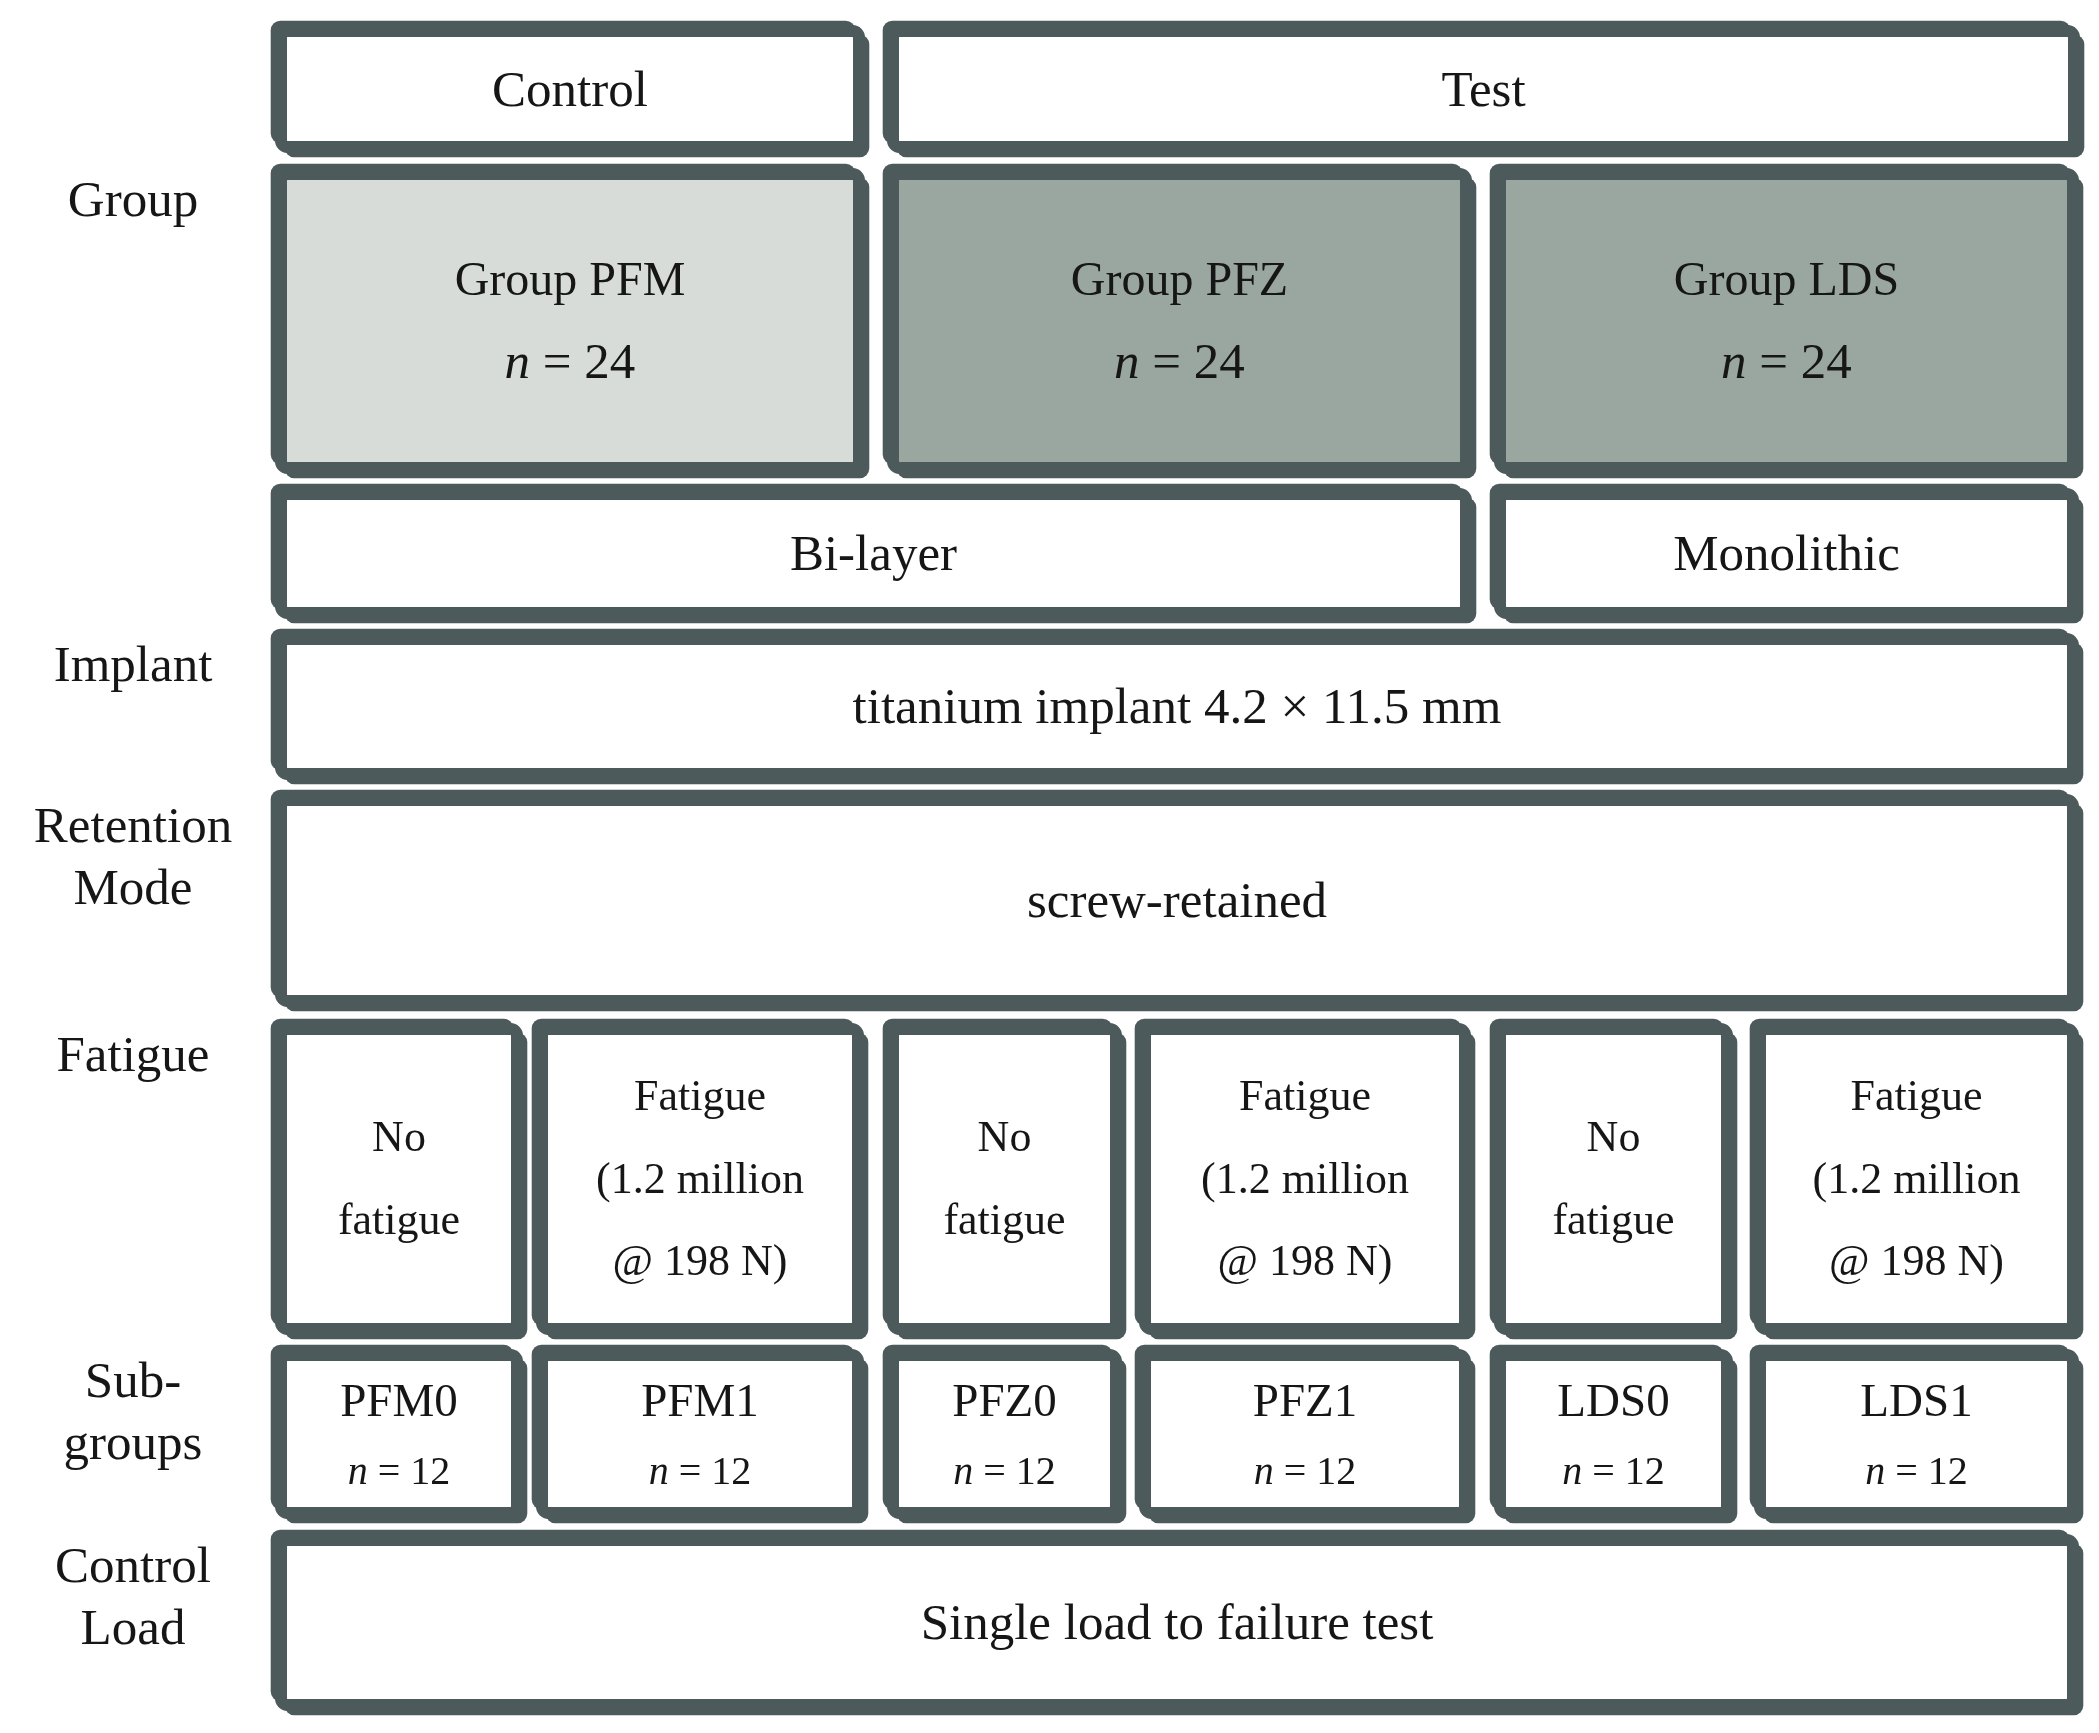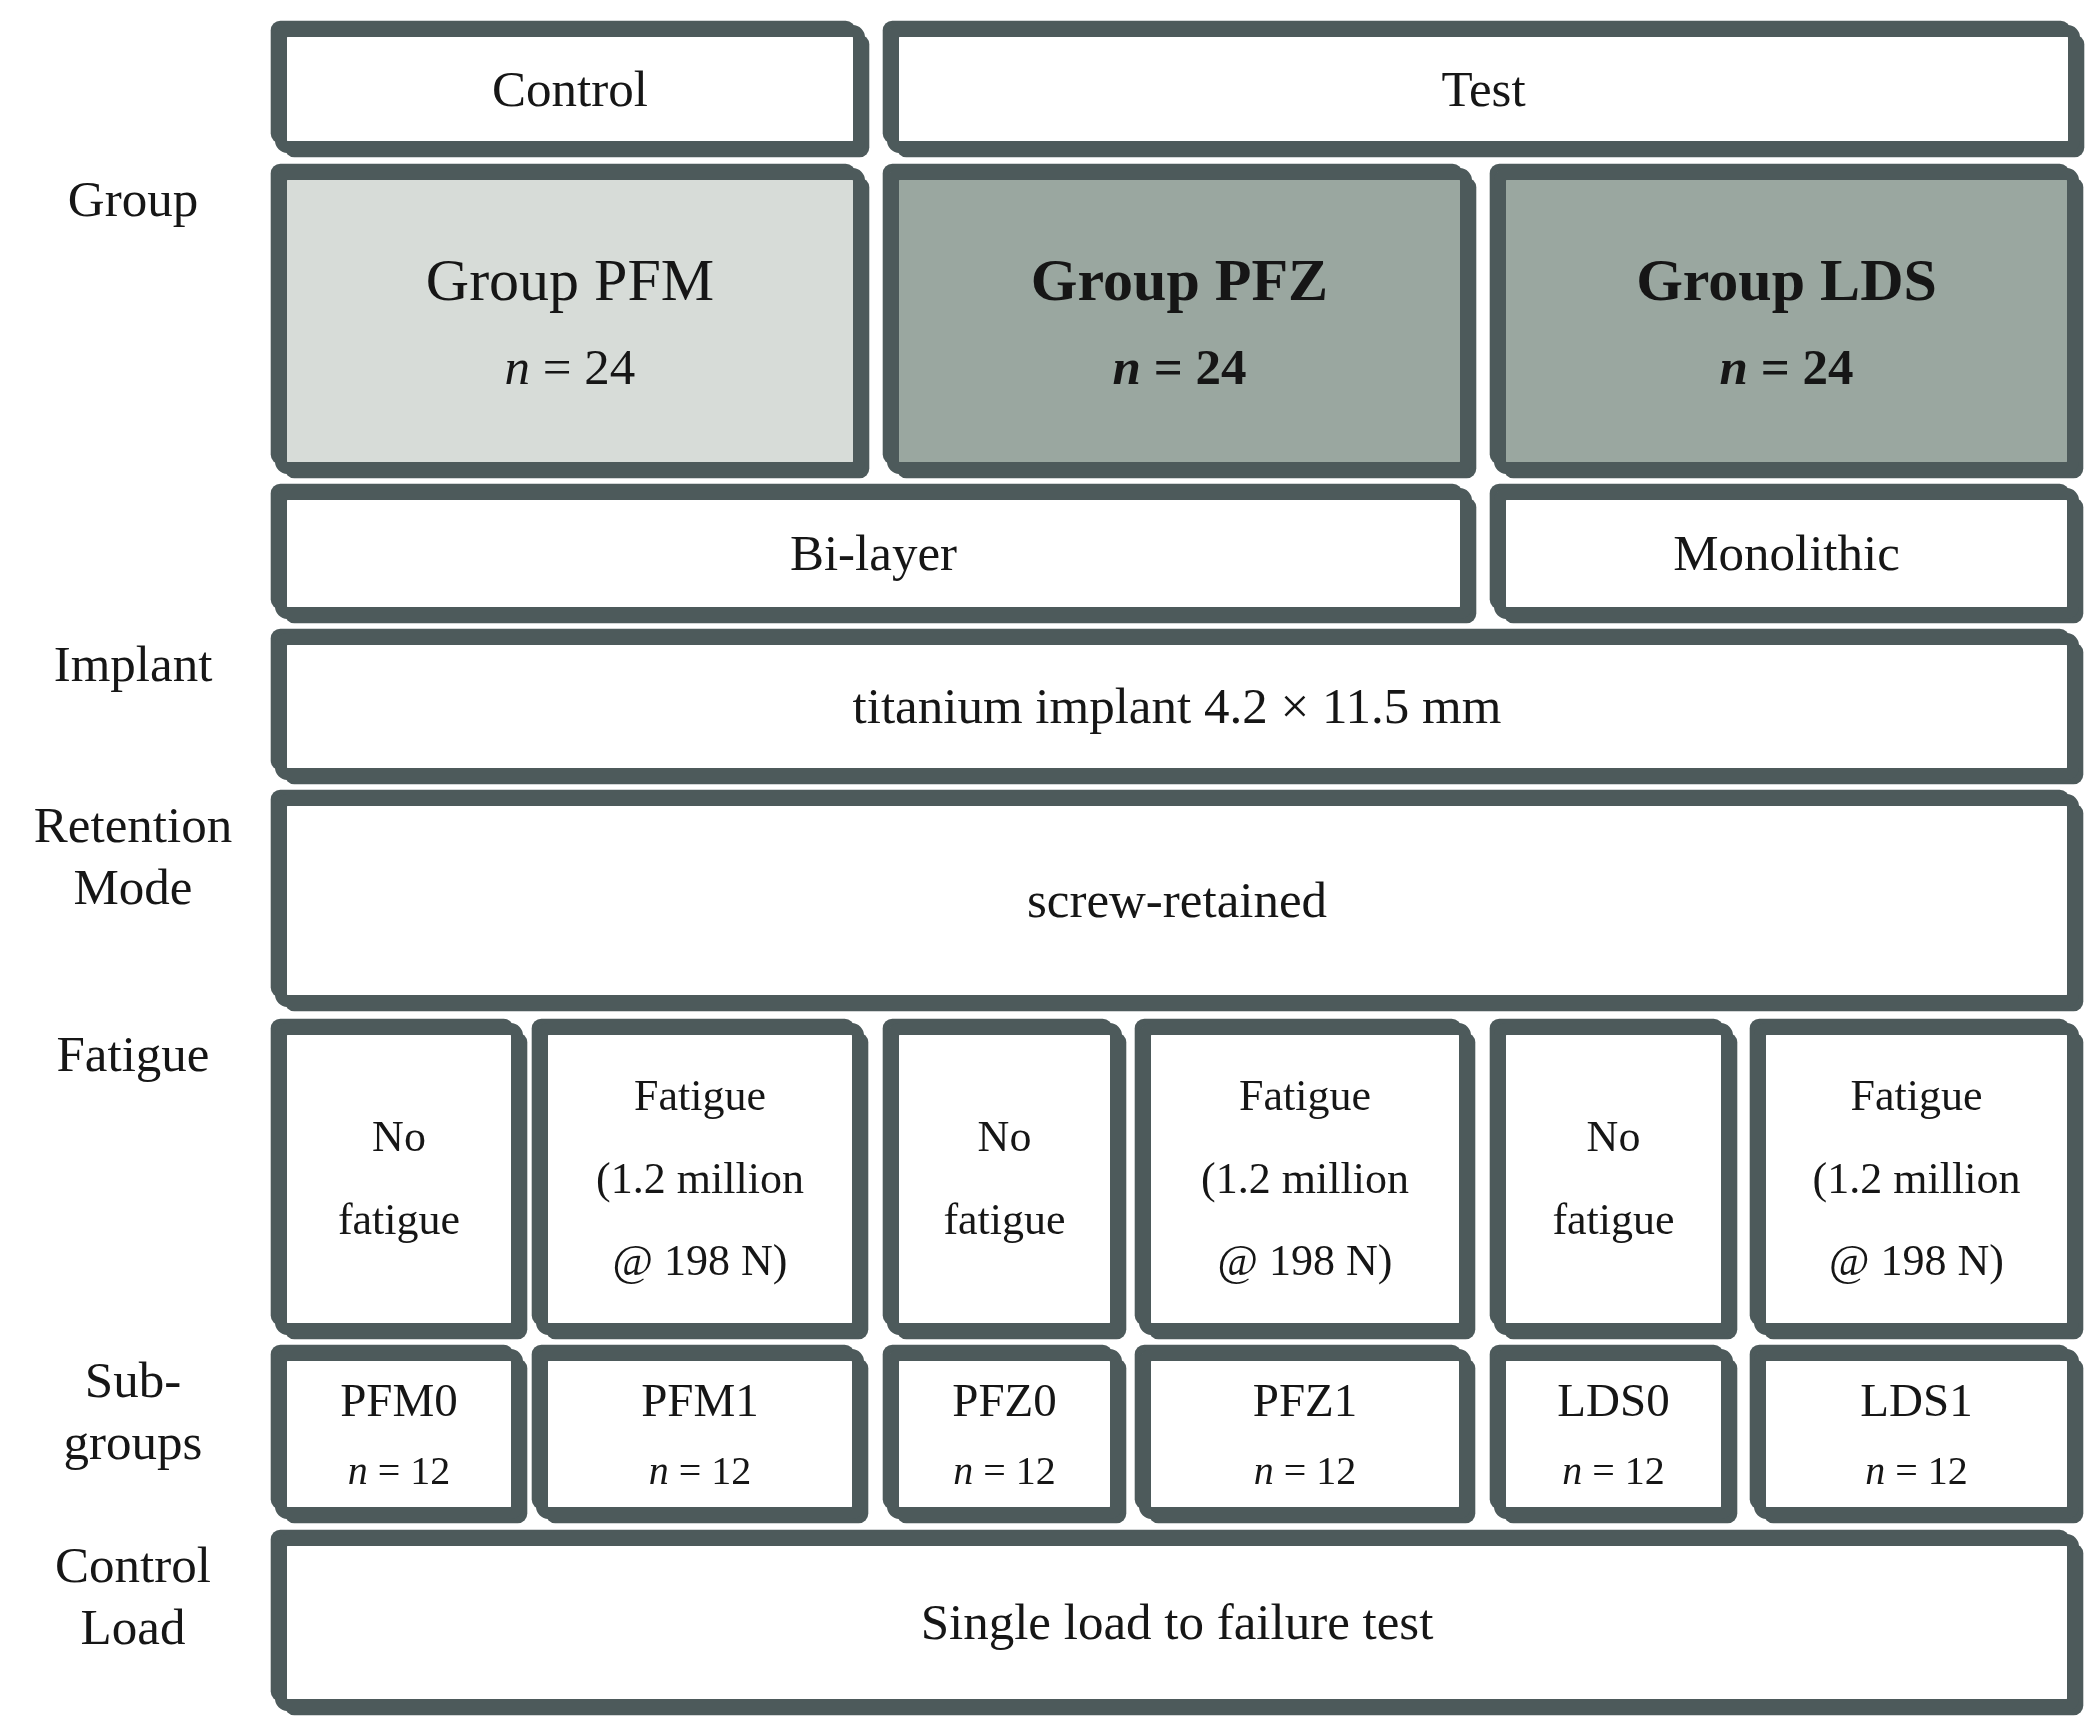--- a/index.html
+++ b/index.html
@@ -24,23 +24,23 @@
   }
   
   .box{
     position:absolute;box-sizing:border-box;background:#fff;
     border:12.4px solid var(--border);border-radius:12.4px;
     box-shadow:-7px -7px 0 -2.7px var(--border), 7px 7px 0 -2.7px var(--border);
     display:flex;flex-direction:column;align-items:center;justify-content:center;
     text-align:right;
   }
   .fill-light{background:var(--fill-light);}
-  .fill-medium{background:var(--fill-medium);font-weight:bold;}
+  .fill-medium{background:var(--fill-medium);}
   .t58{font-size:51px;line-height:1.1;}
-  .gtitle{font-size:60px;line-height:1.1;}
+  .gtitle{font-size:48px;line-height:1.1;}
   .gcount{font-size:51px;line-height:1.1;margin-top:26.6px;}
   .fcell{font-size:44px;line-height:1.2;gap:30px;padding:8.9px;}
   .scode{font-size:47px;line-height:1.1;}
   .scount{font-size:40px;line-height:1.1;margin-top:23px;}
   i{font-style:italic;}
 </style>
 </head>
 <body>
 
 <div class="diagram">

